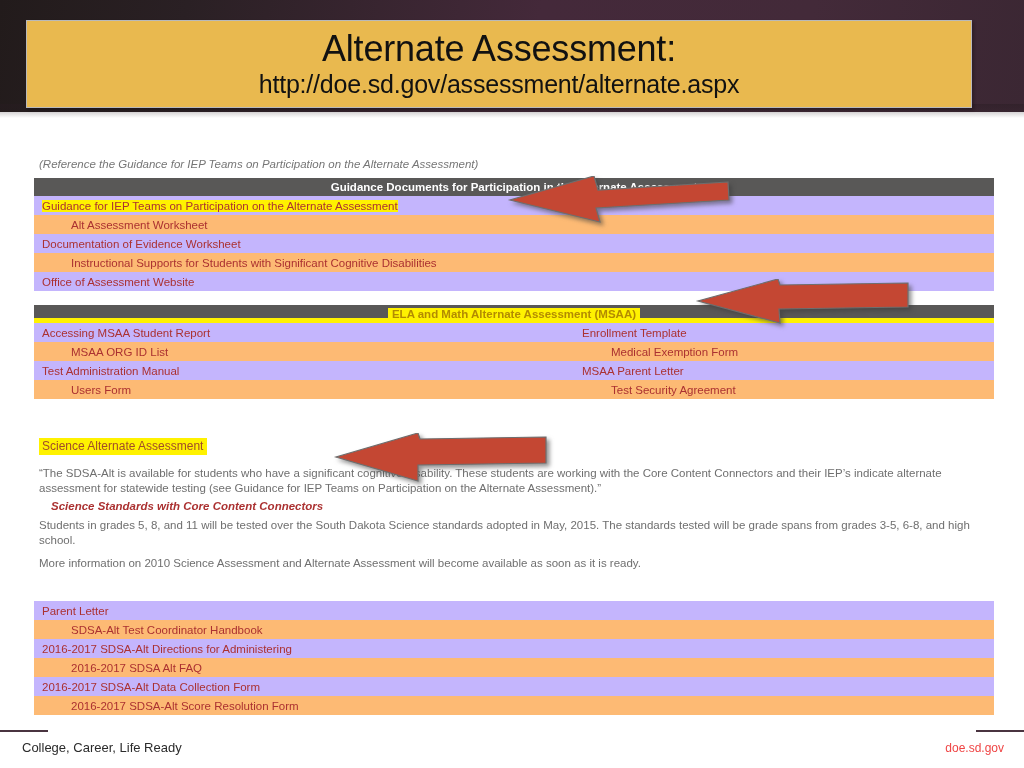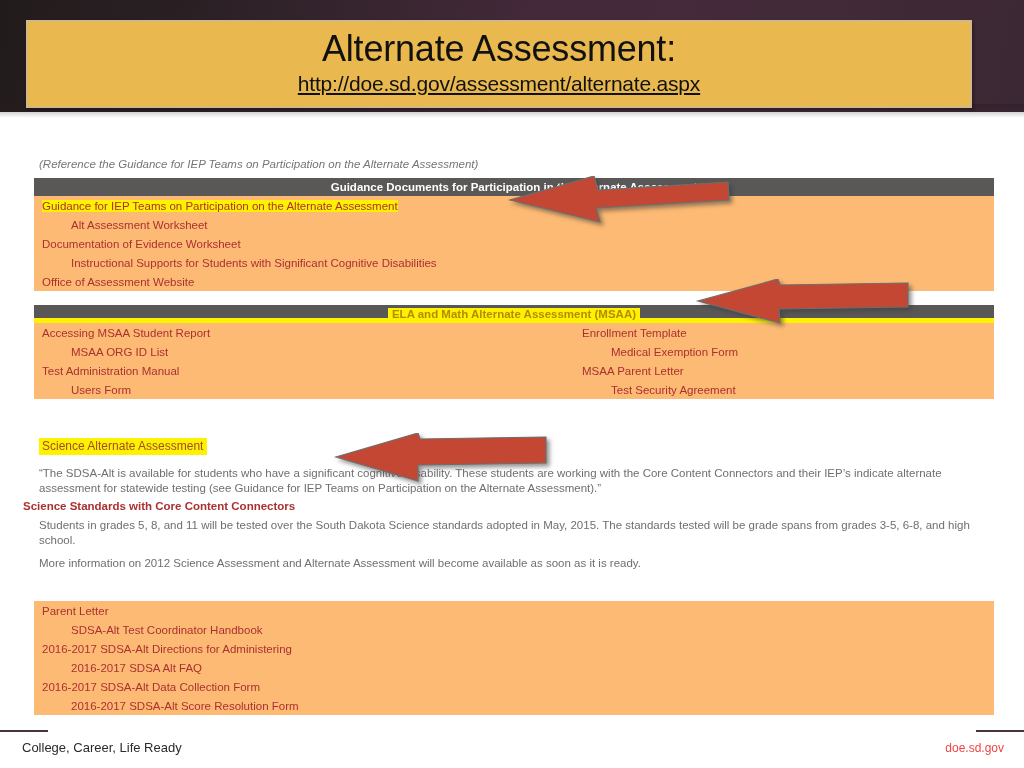--- a/index.html
+++ b/index.html
@@ -41,25 +41,24 @@
     color: #111111;
   }
   .title-line1 {
     font-size: 36px;
     line-height: 40px;
     padding-top: 8px;
     letter-spacing: -0.2px;
     font-weight: 400;
   }
   .title-line2 {
-    font-size: 21px;
+    font-size: 25px;
     line-height: 30px;
     letter-spacing: -0.2px;
     font-weight: 400;
-    text-decoration: underline;
   }
 
   
   .content {
     position: absolute;
     left: 0; top: 118px;
     width: 828px;
     height: 612px;
   }
   .ref-note {
@@ -87,21 +86,21 @@
     padding: 0;
   }
   .doc-table td.link-cell {
     font-size: 11.5px;
     color: #ab3131;
     padding: 3px 0 3px 8px;
     height: 13px;
     white-space: nowrap;
     overflow: hidden;
   }
-  .doc-table tr.odd td { background: #fdba74; }
+  .doc-table tr.odd td { background: #c4b5fd; }
   .doc-table tr.even td { background: #fdba74; padding-left: 37px; }
 
   .hl { background: #fff200; }
 
   
   .thead-bar.with-hl {
     background:
       linear-gradient(to bottom,
         #595857 0px, #595857 13px,
         #fff200 13px, #fff200 18px);
@@ -127,25 +126,26 @@
   .sci-p {
     position: absolute;
     font-size: 11.5px;
     color: #6f6f6f;
     line-height: 14.5px;
     width: 958px;
     left: 39px;
   }
   .sci-link {
     position: absolute;
-    left: 23px;
+    left: 51px;
     font-size: 11.5px;
     color: #ab3131;
     font-weight: bold;
     white-space: nowrap;
+    font-style: italic;
   }
 
   
   .arrow {
     position: absolute;
     filter: drop-shadow(3px 3px 2px rgba(60,60,60,0.55));
   }
 
   
   .footer {
@@ -245,21 +245,21 @@
         <td class="link-cell">Users Form</td>
         <td class="link-cell">Test Security Agreement</td>
       </tr>
     </tbody>
   </table>
 
   <div class="sci-head">Science Alternate Assessment</div>
   <div class="sci-p" style="top:348px;">“The SDSA-Alt is available for students who have a significant cognitive disability. These students are working with the Core Content Connectors and their IEP’s indicate alternate assessment for statewide testing (see Guidance for IEP Teams on Participation on the Alternate Assessment).”</div>
   <div class="sci-link" style="top:382px;">Science Standards with Core Content Connectors</div>
   <div class="sci-p" style="top:400px;">Students in grades 5, 8, and 11 will be tested over the South Dakota Science standards adopted in May, 2015. The standards tested will be grade spans from grades 3-5, 6-8, and high school.</div>
-  <div class="sci-p" style="top:438px;">More information on 2012 Science Assessment and Alternate Assessment will become available as soon as it is ready.</div>
+  <div class="sci-p" style="top:438px;">More information on 2010 Science Assessment and Alternate Assessment will become available as soon as it is ready.</div>
 
   <table class="doc-table" id="table-2" style="left:34px; top:483px;">
     <tbody>
       <tr class="odd">
         <td class="link-cell">Parent Letter</td>
       </tr>
       <tr class="even">
         <td class="link-cell">SDSA-Alt Test Coordinator Handbook</td>
       </tr>
       <tr class="odd">

